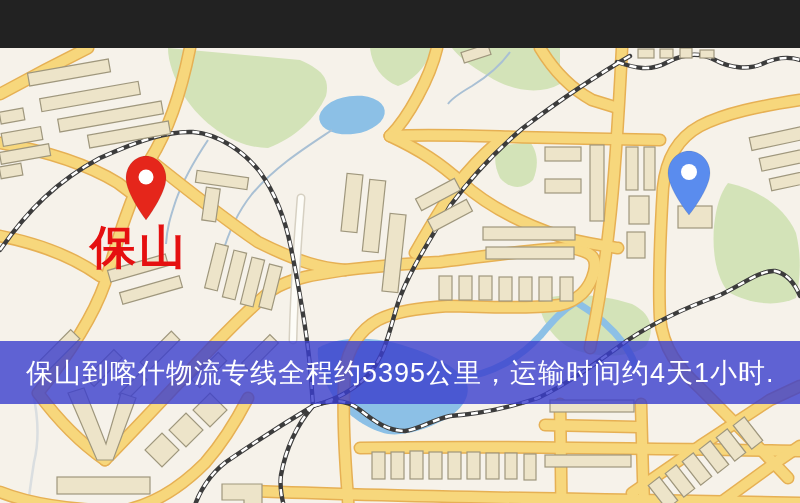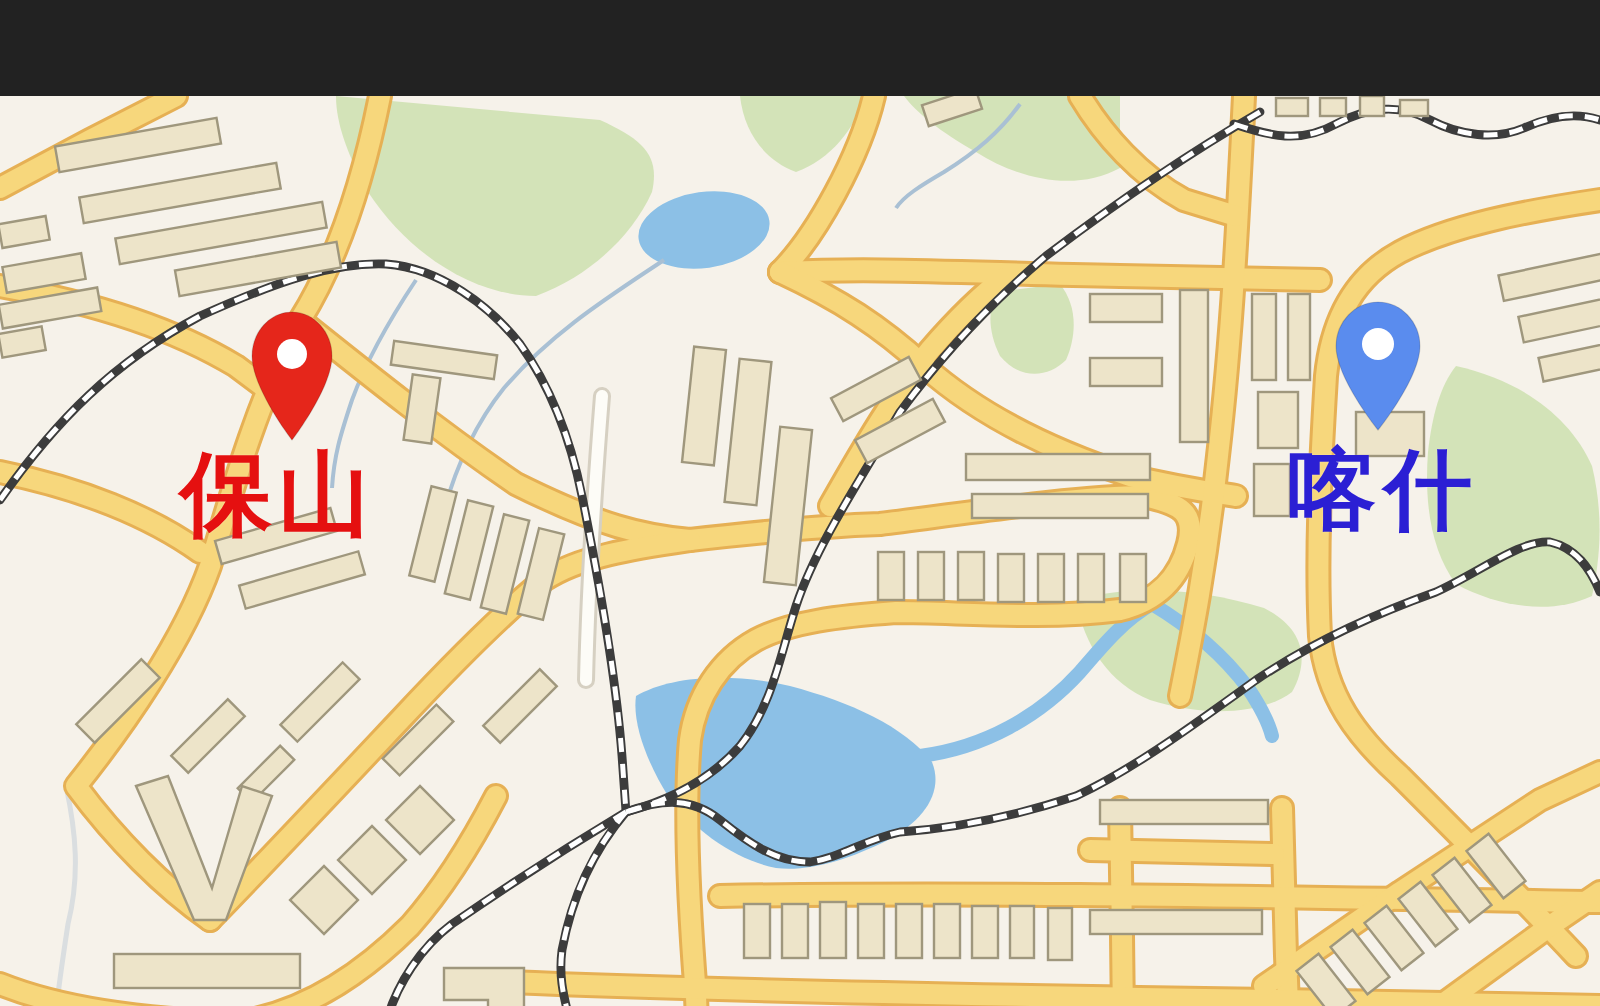--- a/index.html
+++ b/index.html
@@ -228,15 +228,17 @@
       <path d="M20,64 C20,64 0,38 0,22 C0,10 9,0 20,0 C31,0 40,10 40,22 C40,38 20,64 20,64 Z" fill="var(--pin-red,#e5261b)"></path>
       <circle cx="20" cy="21" r="7.5" fill="#ffffff"></circle>
     </g>
     <g class="pin" transform="translate(668,103)">
       <path d="M21,64 C21,64 0,38 0,22 C0,10 9.5,0 21,0 C32.5,0 42,10 42,22 C42,38 21,64 21,64 Z" fill="var(--pin-blue,#5a8cee)"></path>
       <circle cx="21" cy="21" r="8" fill="#ffffff"></circle>
     </g>
   </svg>
 
   <div class="city-label label-baoshan">保山</div>
-  <div class="city-label label-kashgar">喀什</div>
-
+
+  <div class="banner">
+    <span>保山到喀什物流专线全程约5395公里，运输时间约4天1小时.</span>
+  </div>
 </div>
 
 </body></html>

